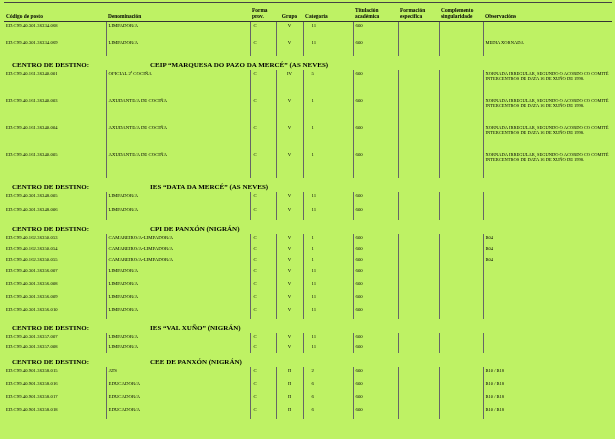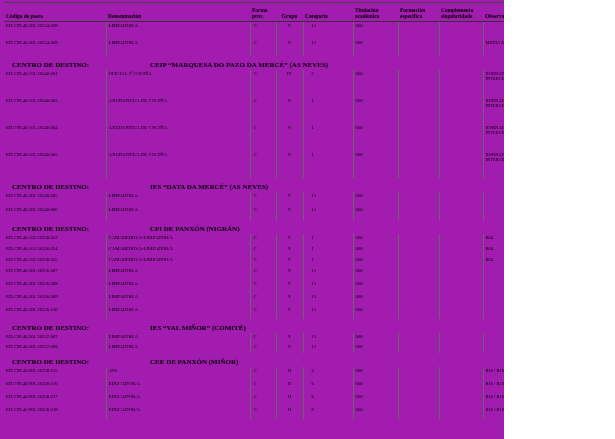--- a/index.html
+++ b/index.html
@@ -1,16 +1,16 @@
 <!DOCTYPE html>
 <html><head>
 <meta charset="utf-8">
 <style>
   html,body{margin:0;padding:0;background:#ffffff;}
-  .page{position:relative;width:504px;height:439px;background:#a21caf;overflow:hidden;
+  .page{position:relative;width:615px;height:439px;background:#bef264;overflow:hidden;
         font-family:"Liberation Serif","DejaVu Serif",serif;color:#000;}
   .top-rule{position:absolute;top:2px;left:4px;width:608px;border-top:1px solid #444;}
   table.rpt{border-collapse:collapse;table-layout:fixed;width:608px;margin:7px 3px 0 4px;}
   col.c0{width:102px} col.c1{width:144px} col.c2{width:26px} col.c3{width:27px}
   col.c4{width:50px} col.c5{width:45px} col.c6{width:41px} col.c7{width:44px} col.c8{width:129px}
   th{font-weight:bold;font-size:5.4px;line-height:6px;text-align:left;vertical-align:bottom;
      padding:0 2px 2px 2px;border-bottom:1px solid #333;white-space:pre-line;}
   th.c3{text-align:center;}
   td{vertical-align:top;font-size:4.8px;line-height:5.4px;padding:1px 2px 0 2px;
      overflow:hidden;word-wrap:break-word;}
@@ -229,21 +229,21 @@
           <td class="c1 bd">LIMPADOR/A</td>
           <td class="c2 bd">C</td>
           <td class="c3 bd">V</td>
           <td class="c4 bd">11</td>
           <td class="c5 bd">600</td>
           <td class="c6 bd"></td>
           <td class="c7 bd"></td>
           <td class="c8 bd"></td>
         </tr>
         <tr class="sec-head">
-          <td colspan="9"><span class="sec-label">CENTRO DE DESTINO:</span><span class="sec-center">IES “VAL MIÑOR” (COMITÉ)</span></td>
+          <td colspan="9"><span class="sec-label">CENTRO DE DESTINO:</span><span class="sec-center">IES “VAL XUÑO” (NIGRÁN)</span></td>
         </tr>
         <tr class="datarow s5">
           <td class="c0">ED.C99.40.301.36357.007</td>
           <td class="c1 bd">LIMPADOR/A</td>
           <td class="c2 bd">C</td>
           <td class="c3 bd">V</td>
           <td class="c4 bd">11</td>
           <td class="c5 bd">600</td>
           <td class="c6 bd"></td>
           <td class="c7 bd"></td>
@@ -254,21 +254,21 @@
           <td class="c1 bd">LIMPADOR/A</td>
           <td class="c2 bd">C</td>
           <td class="c3 bd">V</td>
           <td class="c4 bd">11</td>
           <td class="c5 bd">600</td>
           <td class="c6 bd"></td>
           <td class="c7 bd"></td>
           <td class="c8 bd"></td>
         </tr>
         <tr class="sec-head">
-          <td colspan="9"><span class="sec-label">CENTRO DE DESTINO:</span><span class="sec-center">CEE DE PANXÓN (MIÑOR)</span></td>
+          <td colspan="9"><span class="sec-label">CENTRO DE DESTINO:</span><span class="sec-center">CEE DE PANXÓN (NIGRÁN)</span></td>
         </tr>
         <tr class="datarow s6">
           <td class="c0">ED.C99.40.901.36358.015</td>
           <td class="c1 bd">ATS</td>
           <td class="c2 bd">C</td>
           <td class="c3 bd">II</td>
           <td class="c4 bd">2</td>
           <td class="c5 bd">600</td>
           <td class="c6 bd"></td>
           <td class="c7 bd"></td>

